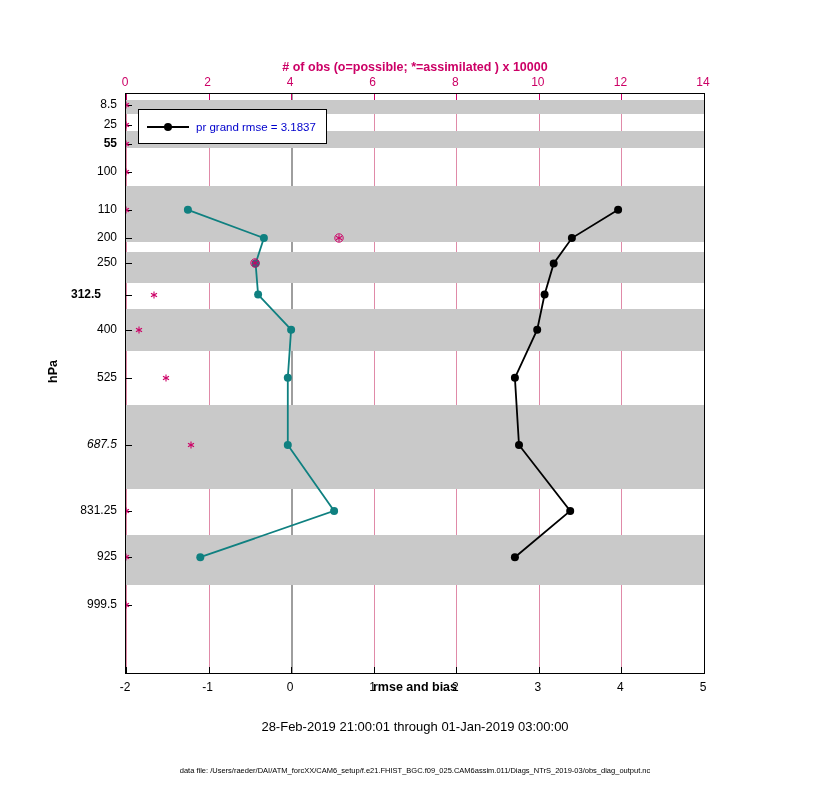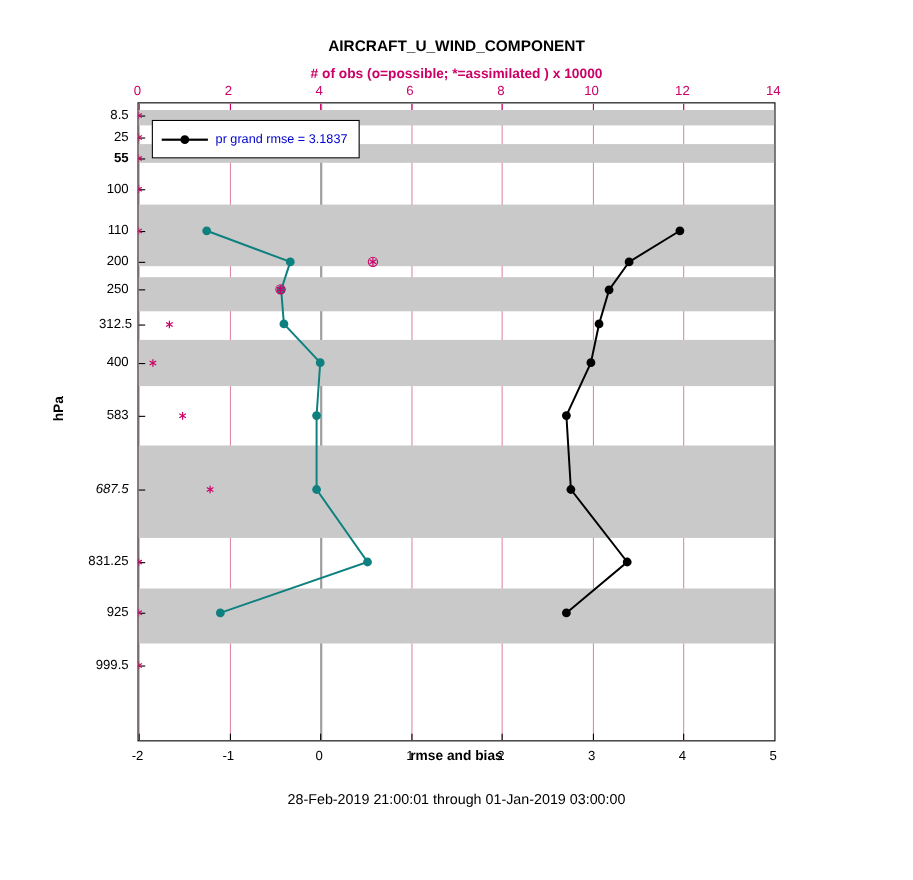--- a/index.html
+++ b/index.html
@@ -208,21 +208,20 @@
     height: 11px;
     transform: translate(-50%, -50%);
   }
   .obs-marker svg { display: block; }
 </style>
 </head>
 <body>
 
 <div id="root">
 
-  <div class="title-sub">AIRCRAFT_U_WIND_COMPONENT</div>
   <div class="title-top-axis"># of obs (o=possible;  *=assimilated ) x 10000</div>
 
   <div class="plot" id="plot">
       <div class="vgrid" style="left: 578px;"></div>
       <div class="vgrid" style="left: 495.429px;"></div>
       <div class="vgrid" style="left: 412.857px;"></div>
       <div class="vgrid" style="left: 330.286px;"></div>
       <div class="vgrid" style="left: 247.714px;"></div>
       <div class="vgrid zero" style="left: 165.143px;"></div>
       <div class="vgrid" style="left: 82.5714px;"></div>
@@ -421,20 +420,21 @@
             <line x1="2.5" y1="3.7" x2="8.5" y2="7.3"></line>
             <line x1="2.5" y1="7.3" x2="8.5" y2="3.7"></line>
           </g>
         </svg>
       </div>
     </div>
 
   <div class="axis-title-y">hPa</div>
   <div class="axis-title-x">rmse and bias</div>
   <div class="caption-dates">28-Feb-2019 21:00:01 through 01-Jan-2019 03:00:00</div>
+  <div class="caption-file">data file: /Users/raeder/DAI/ATM_forcXX/CAM6_setup/f.e21.FHIST_BGC.f09_025.CAM6assim.011/Diags_NTrS_2019-03/obs_diag_output.nc</div>
 
 <div class="xlabel-bottom" style="left: 125px; top: 680px;">-2</div>
     <div class="xlabel-bottom" style="left: 207.571px; top: 680px;">-1</div>
     <div class="xlabel-bottom" style="left: 290.143px; top: 680px;">0</div>
     <div class="xlabel-bottom" style="left: 372.714px; top: 680px;">1</div>
     <div class="xlabel-bottom" style="left: 455.286px; top: 680px;">2</div>
     <div class="xlabel-bottom" style="left: 537.857px; top: 680px;">3</div>
     <div class="xlabel-bottom" style="left: 620.429px; top: 680px;">4</div>
     <div class="xlabel-bottom" style="left: 703px; top: 680px;">5</div>
     <div class="xlabel-top" style="left: 125px; top: 75px;">0</div>
@@ -445,20 +445,20 @@
     <div class="xlabel-top" style="left: 537.857px; top: 75px;">10</div>
     <div class="xlabel-top" style="left: 620.429px; top: 75px;">12</div>
     <div class="xlabel-top" style="left: 703px; top: 75px;">14</div>
     <div class="ylabel-tick" style="top: 104.29px; left: 45px; width: 72px;">8.5</div>
     <div class="ylabel-tick" style="top: 124.092px; left: 45px; width: 72px;">25</div>
     <div class="ylabel-tick" style="top: 142.505px; left: 45px; width: 72px; font-weight: bold;">55</div>
     <div class="ylabel-tick" style="top: 170.702px; left: 45px; width: 72px;">100</div>
     <div class="ylabel-tick" style="top: 208.8px; left: 45px; width: 72px;">110</div>
     <div class="ylabel-tick" style="top: 237.113px; left: 45px; width: 72px;">200</div>
     <div class="ylabel-tick" style="top: 262.473px; left: 45px; width: 72px;">250</div>
-    <div class="ylabel-tick" style="top: 293.508px; left: 48px; width: 72px;">312.5</div>
+    <div class="ylabel-tick" style="top: 293.508px; left: 29px; width: 72px; font-weight: bold;">312.5</div>
     <div class="ylabel-tick" style="top: 328.711px; left: 45px; width: 72px;">400</div>
-    <div class="ylabel-tick" style="top: 376.826px; left: 45px; width: 72px;">583</div>
+    <div class="ylabel-tick" style="top: 376.826px; left: 45px; width: 72px;">525</div>
     <div class="ylabel-tick" style="top: 444.048px; left: 45px; width: 72px; font-style: italic;">687.5</div>
     <div class="ylabel-tick" style="top: 509.88px; left: 45px; width: 72px;">831.25</div>
     <div class="ylabel-tick" style="top: 556.2px; left: 45px; width: 72px;">925</div>
     <div class="ylabel-tick" style="top: 604.199px; left: 45px; width: 72px;">999.5</div>
   </div>
 
 </body></html>

